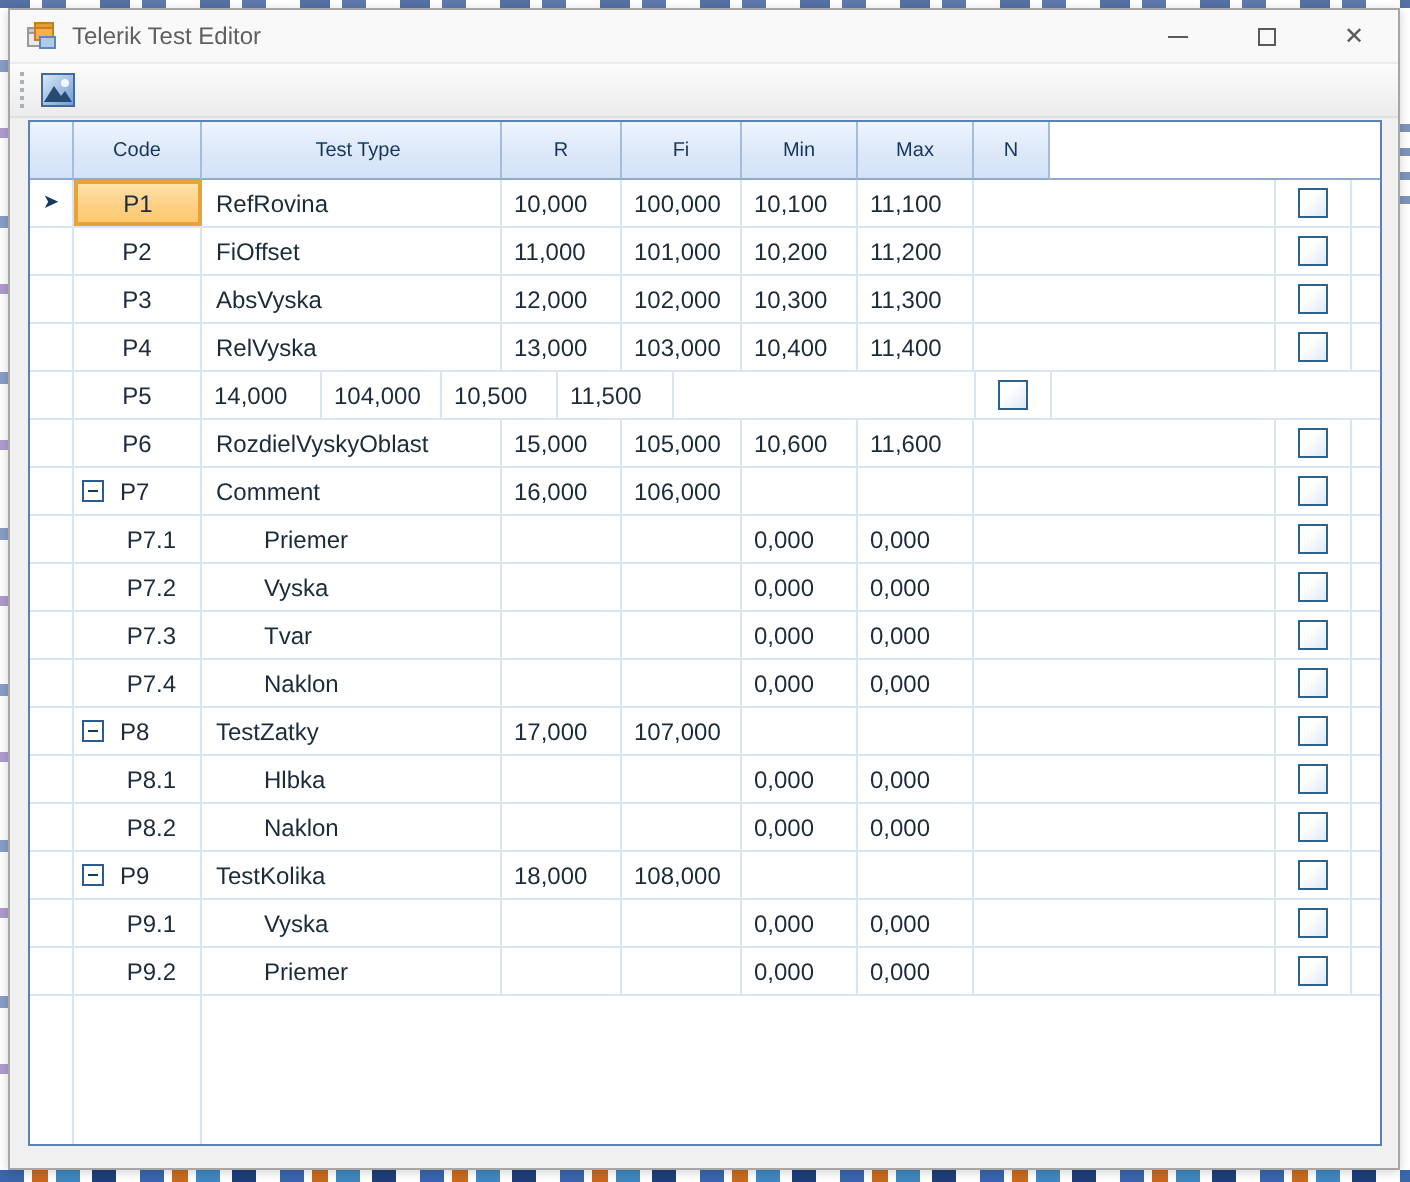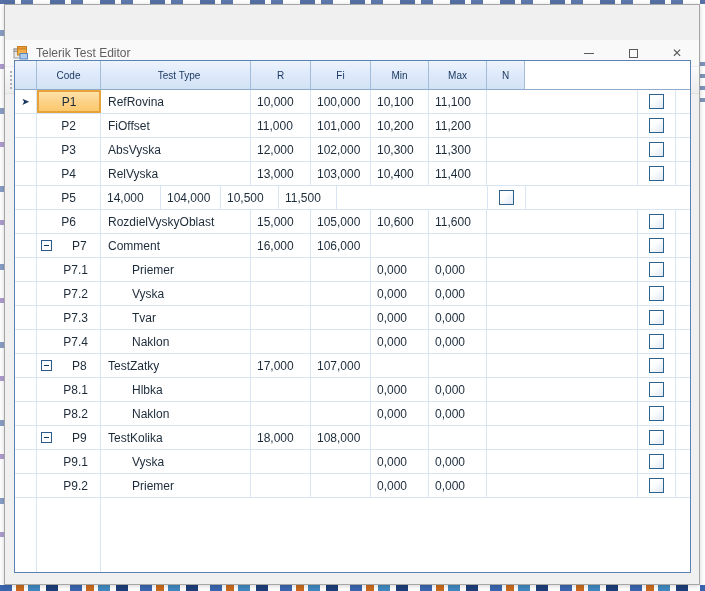--- a/index.html
+++ b/index.html
@@ -26,21 +26,21 @@
     position:absolute;right:0;top:62px;width:5px;height:40px;
     background:repeating-linear-gradient(180deg,#2a4d8f 0 4px,#ffffff 4px 12px);
     opacity:.6;
   }
   
   .window{
     position:absolute;left:4px;top:4px;width:696px;height:581px;
     background:#f0f0f0;border:1px solid #a6a6a6;box-sizing:border-box;
     box-shadow:0 1px 5px rgba(0,0,0,.18);
   }
-  .titlebar{height:26px;background:#f9f9f9;display:flex;align-items:center;margin-top:35px;}
+  .titlebar{height:26px;background:#f9f9f9;display:flex;align-items:center;}
   .app-icon{margin-left:8px;width:16px;height:16px;flex:0 0 auto}
   .title{font-size:12px;color:#5f5f5f;margin-left:7px;white-space:nowrap}
   .caption-buttons{margin-left:auto;display:flex;height:26px}
   .cap-btn{width:44px;height:26px;display:flex;align-items:center;justify-content:center;color:#5a5a5a;font-size:11px;cursor:default}
   .cap-btn .min-glyph{display:block;width:10px;height:1px;background:#5a5a5a}
   .cap-btn .max-glyph{display:block;width:9px;height:9px;border:1px solid #5a5a5a;box-sizing:border-box}
   .cap-btn .close-glyph{font-size:12px;line-height:1;color:#5a5a5a}
   
   .toolbar{height:26px;background:linear-gradient(#fbfbfb,#ececec);border-top:1px solid #ececec;border-bottom:1px solid #e0e0e0;display:flex;align-items:center;padding-left:3px}
   .grip{width:0;height:18px;border-left:2px dotted #a9b1ba;margin:0 5px 0 2px}
@@ -73,21 +73,21 @@
   .c-type{width:150px;padding-left:7px}
   .c-r{width:60px}
   .c-fi{width:60px}
   .c-min{width:58px}
   .c-max{width:58px}
   .c-comment{width:151px}
   .c-n{width:38px;justify-content:center}
   .c-filler{flex:1 1 auto;border-right:none}
   .hcell.c-filler{background:#ffffff;border-bottom:1px solid #8fabcc}
   .num{padding-left:6px}
-  .bcell.parent{justify-content:flex-start;padding-left:4px;gap:20px}
+  .bcell.parent{justify-content:flex-start;padding-left:4px;gap:8px}
   .bcell.child{justify-content:flex-end;padding-right:12px}
   .bcell.childtype{padding-left:31px}
   .sel-cell{
     background:linear-gradient(#fee3a9 0%,#fcd086 55%,#fbc96d 100%);
     border:2px solid #e8a23a !important;
   }
   .cur-arrow{font-size:10px;color:#17365d;line-height:1}
   .expand{width:11px;height:11px;flex:0 0 auto;border:1px solid #2e5b8f;background:#ffffff;display:flex;align-items:center;justify-content:center;box-sizing:border-box}
   .expand .minus{width:5px;height:1px;background:#17365d}
   .checkbox{

